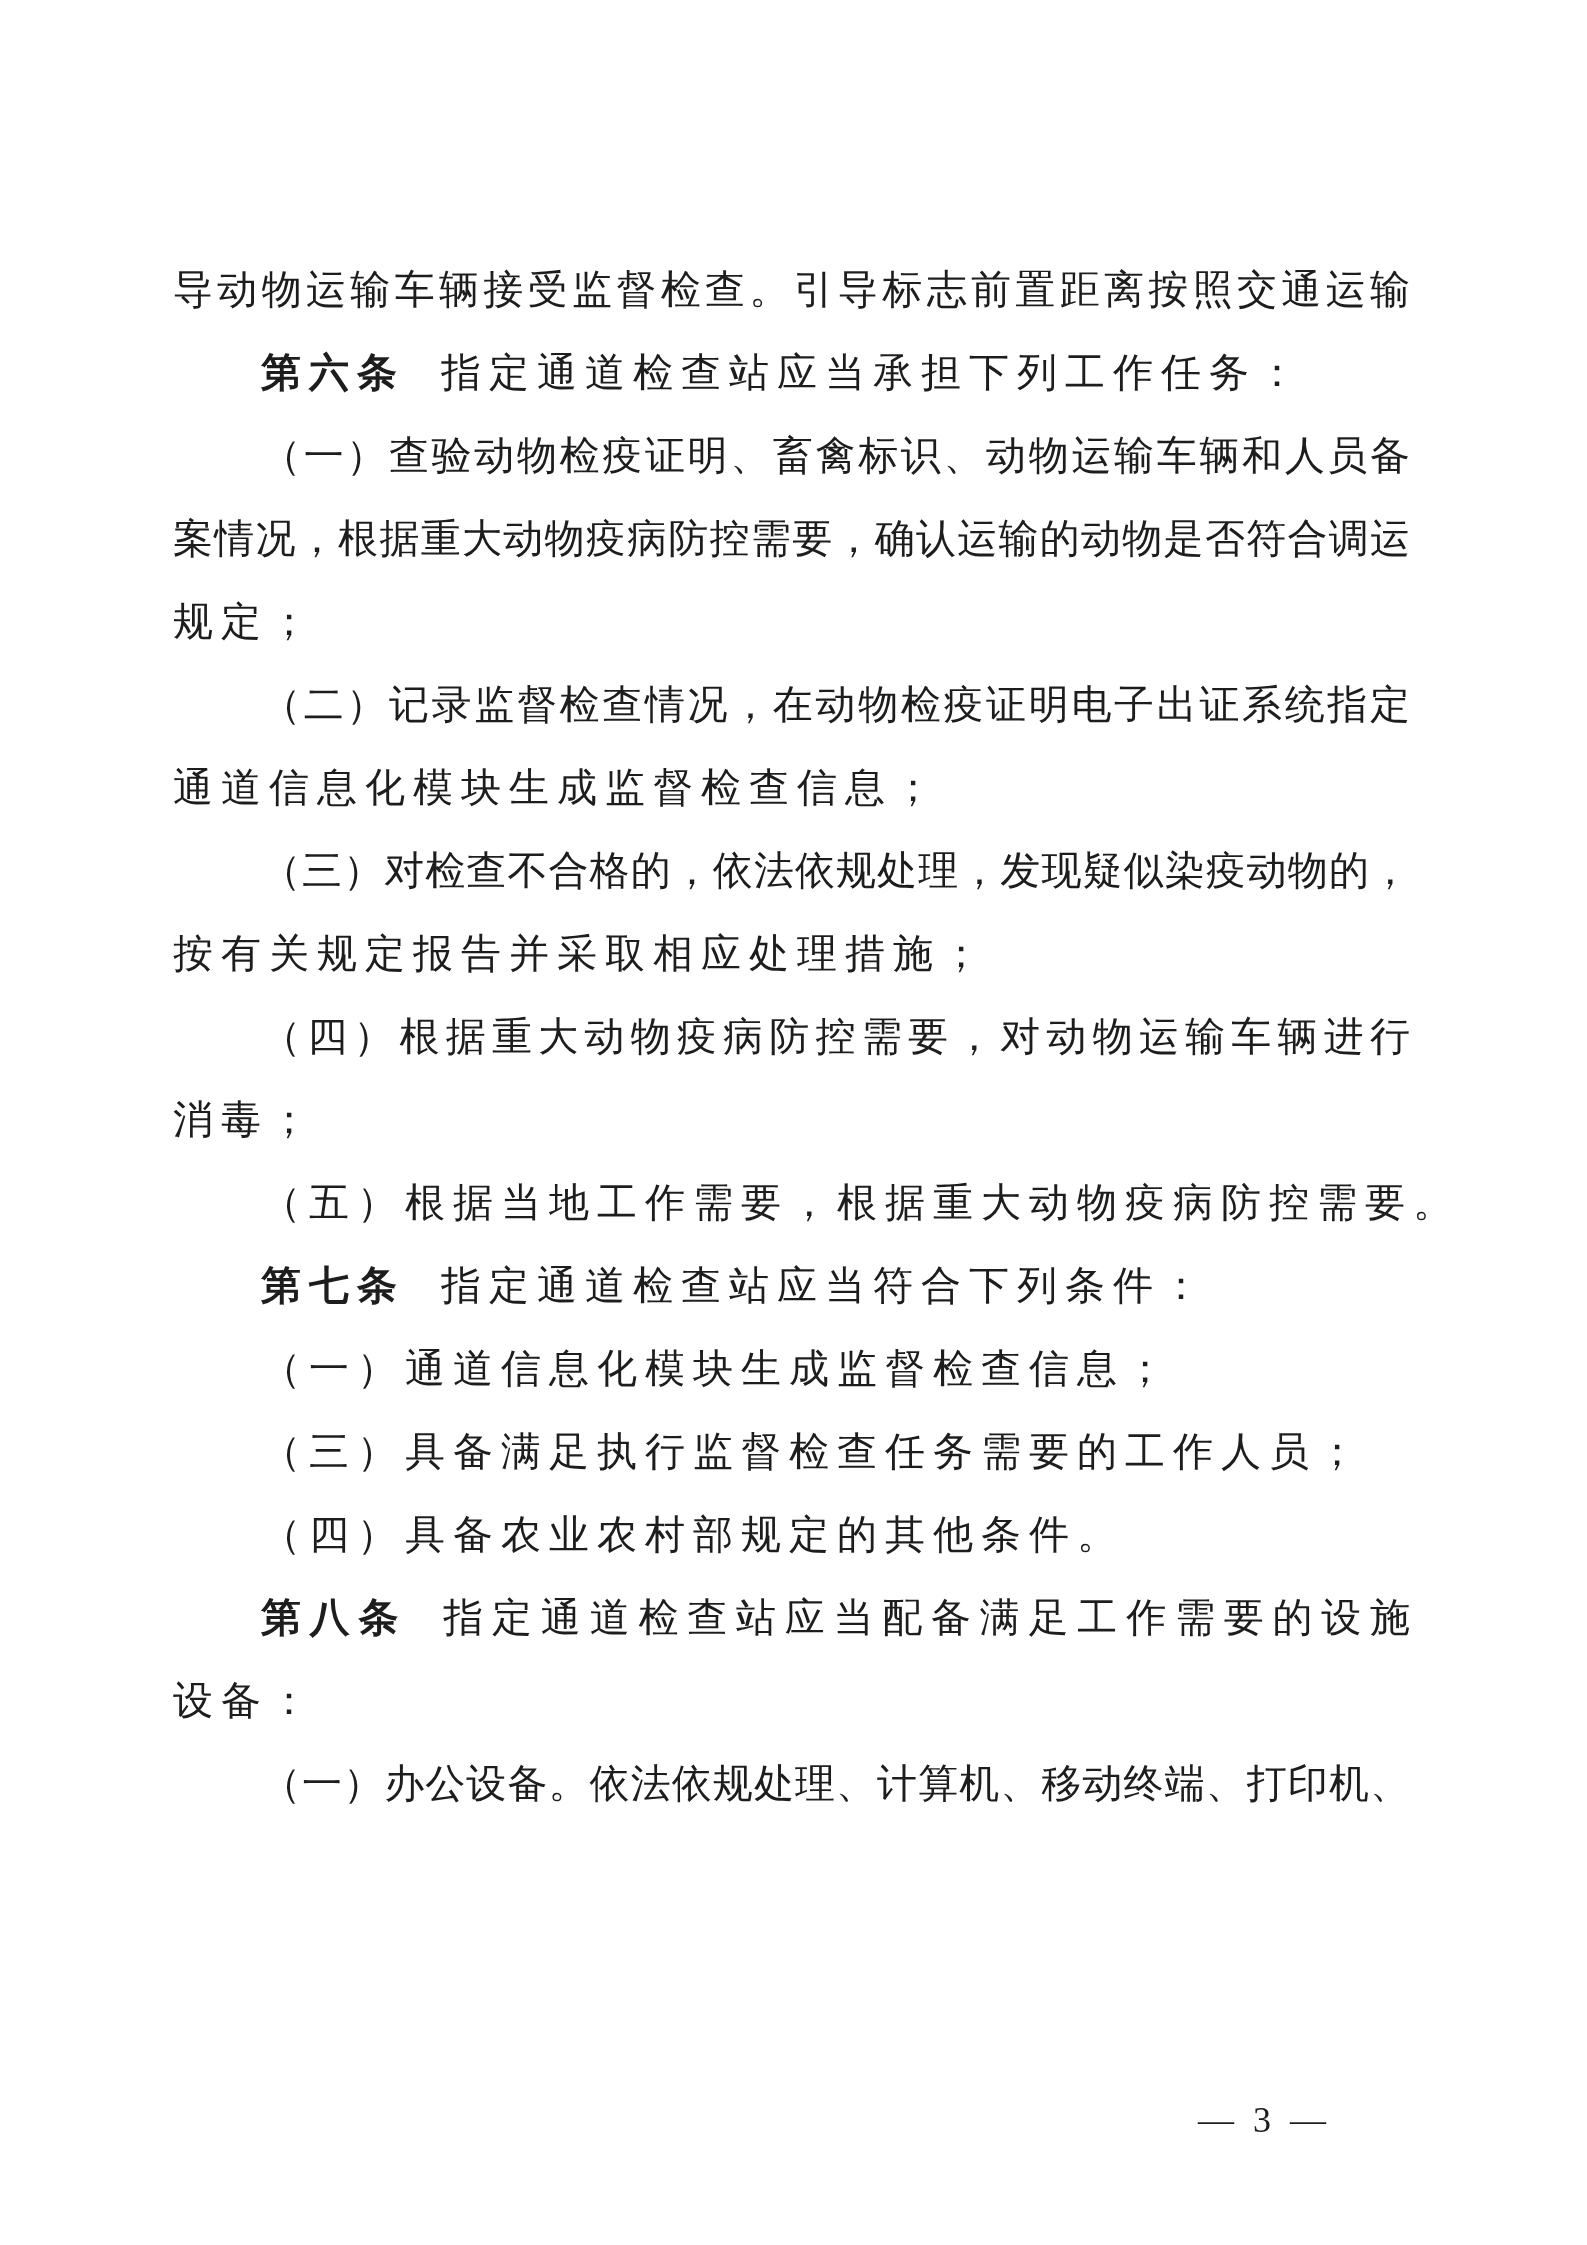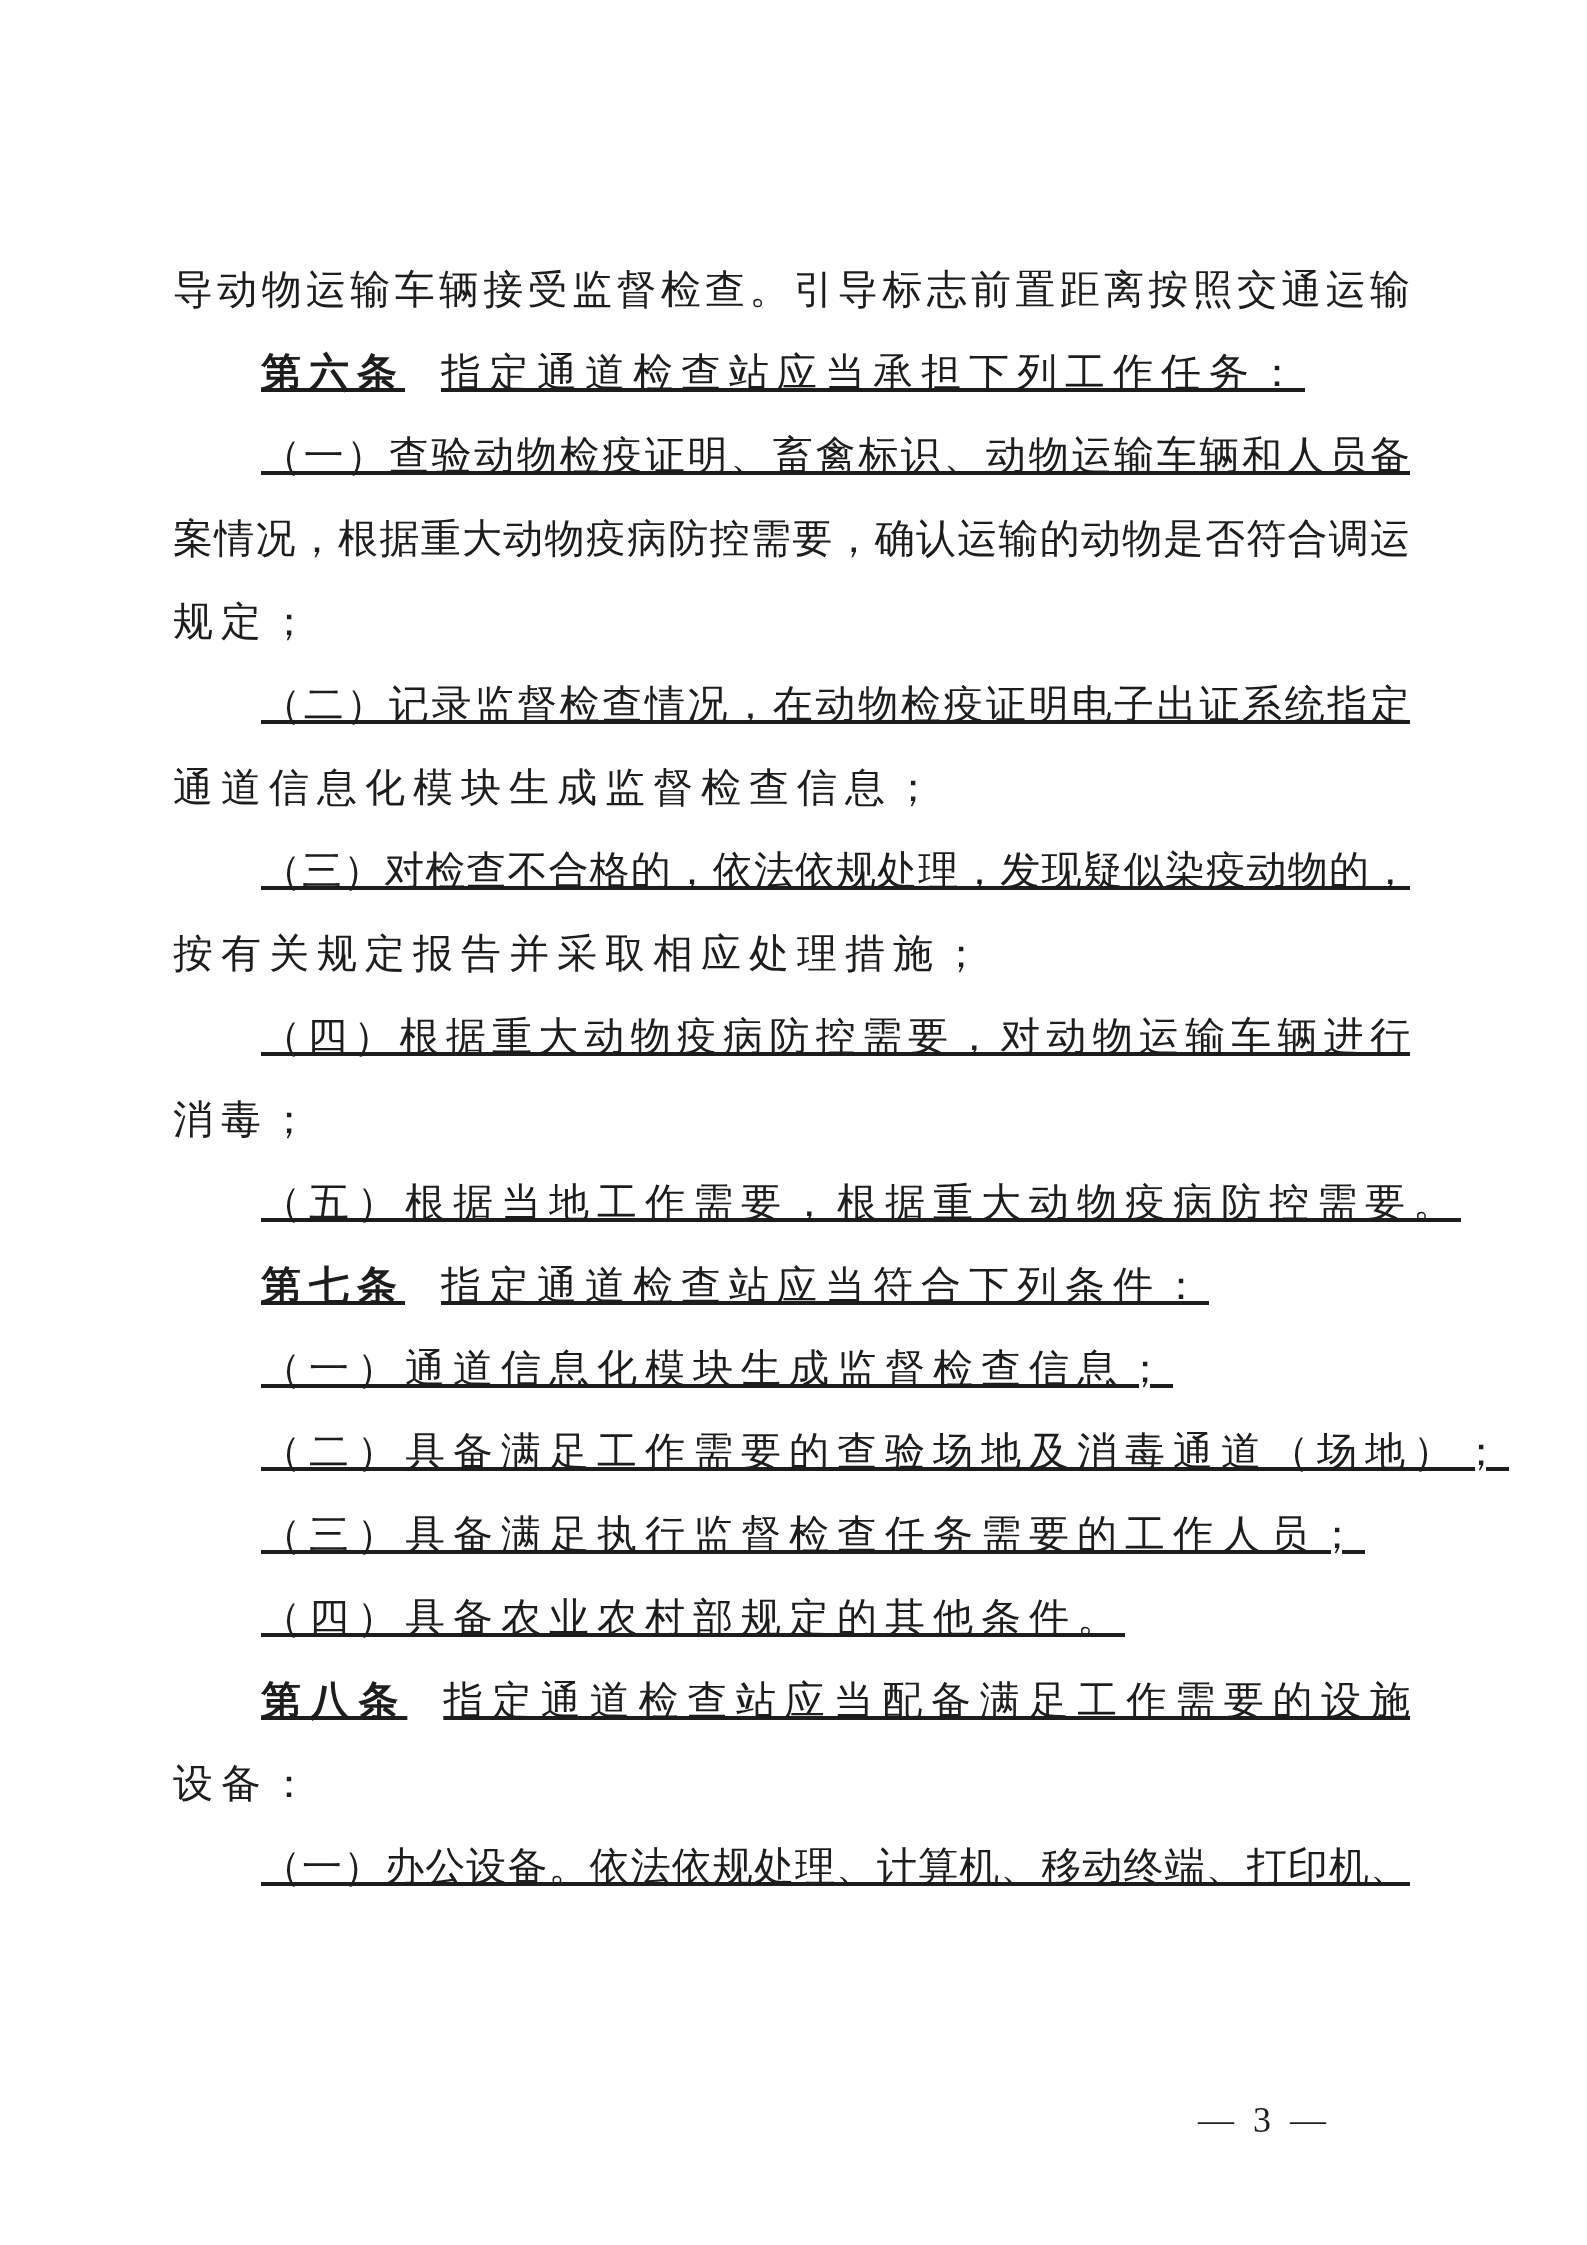--- a/index.html
+++ b/index.html
@@ -18,21 +18,21 @@
     width:1237px;
   }
   .line{
     height:83px;
     line-height:83px;
     font-size:40px;
     letter-spacing:8px;
     white-space:nowrap;
   }
   
-  .ind{padding-left:88px;text-decoration:underline;}
+  .ind{padding-left:88px;}
   
   .just{
     letter-spacing:0;
     white-space:normal;
     text-align:justify;
     text-align-last:justify;
     text-justify:inter-character;
   }
   .lbl{
     font-weight:700;
@@ -76,21 +76,20 @@
     <div class="line ind just">（四）根据重大动物疫病防控需要，对动物运输车辆进行</div>
 
     <div class="line">消毒；</div>
 
     <div class="line ind">（五）根据当地工作需要，根据重大动物疫病防控需要。</div>
 
     <div class="line ind"><span class="lbl">第七条</span><span>指定通道检查站应当符合下列条件：</span></div>
 
     <div class="line ind">（一）通道信息化模块生成监督检查信息；</div>
 
-    <div class="line ind">（二）具备满足工作需要的查验场地及消毒通道（场地）；</div>
 
     <div class="line ind">（三）具备满足执行监督检查任务需要的工作人员；</div>
 
     <div class="line ind">（四）具备农业农村部规定的其他条件。</div>
 
     <div class="line ind just"><span class="lbl">第八条</span><span>指定通道检查站应当配备满足工作需要的设施</span></div>
 
     <div class="line">设备：</div>
 
     <div class="line ind just">（一）办公设备。依法依规处理、计算机、移动终端、打印机、</div>

